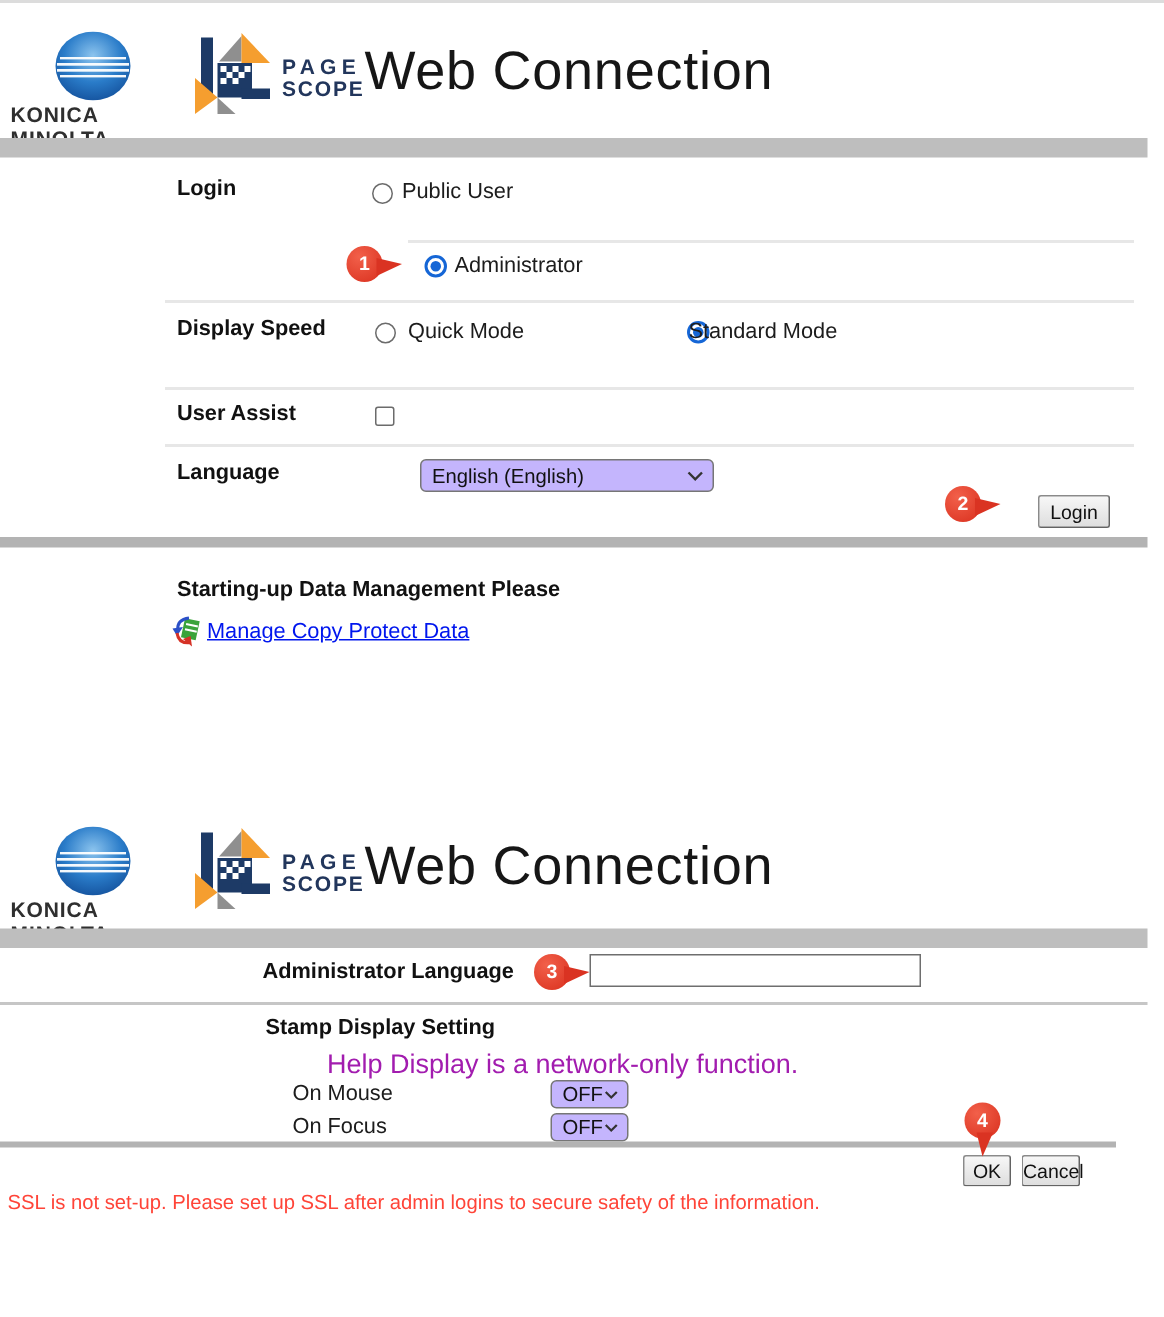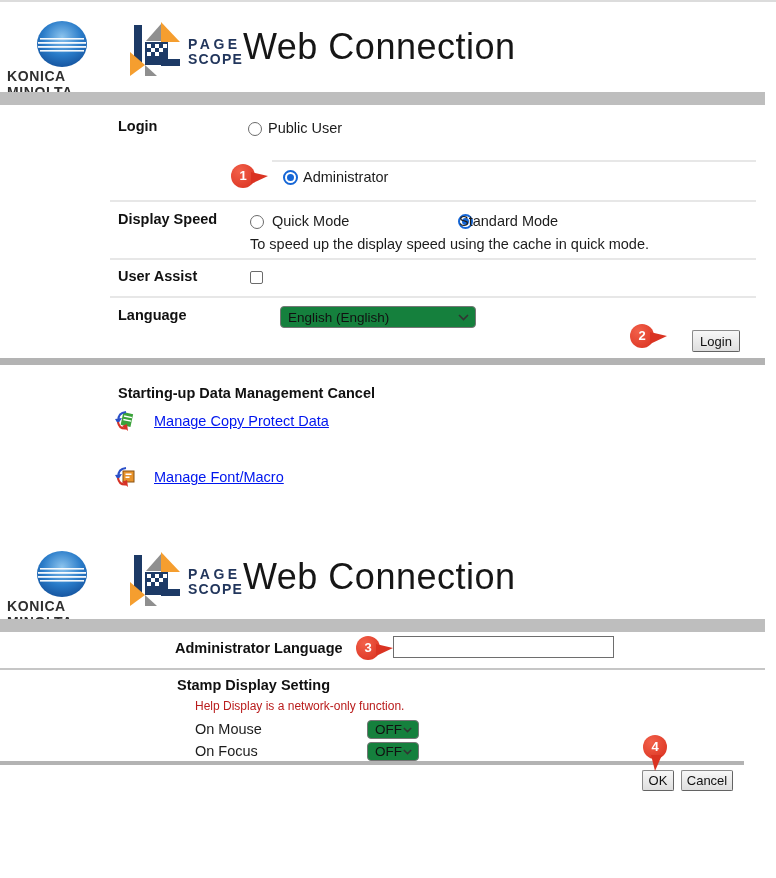--- a/index.html
+++ b/index.html
@@ -22,37 +22,37 @@
 
   .lbl-b { font-size:14.5px; font-weight:bold; color:#111; white-space:nowrap; }
   .lbl { font-size:14.5px; color:#1c1c1c; white-space:nowrap; }
 
   
   .radio { width:14px; height:14px; border:1px solid #6b6b6b; border-radius:50%; background:#fff; display:inline-block; }
   .radio.checked { width:15px; height:15px; border:2px solid #1566d6; position:relative; }
   .radio.checked::after { content:""; position:absolute; left:2px; top:2px; width:7px; height:7px; border-radius:50%; background:#1566d6; }
   .checkbox { width:13px; height:13px; border:1px solid #6b6b6b; border-radius:2px; background:#fff; display:inline-block; }
 
-  .selectbox { border:1px solid #767676; border-radius:4px; background:#15803d; display:flex; align-items:center; justify-content:space-between; padding:0 6px 0 7px; font-size:13.5px; color:#111; }
+  .selectbox { border:1px solid #767676; border-radius:4px; background:#c4b5fd; display:flex; align-items:center; justify-content:space-between; padding:0 6px 0 7px; font-size:13.5px; color:#111; }
   .selectbox svg { flex:0 0 auto; }
 
   .btn { background:linear-gradient(180deg,#f7f7f7,#dedede); border:1px solid #8a8a8a; border-right-color:#636363; border-bottom-color:#636363; border-radius:2px; font-family:"Liberation Sans",sans-serif; font-size:13px; color:#111; text-align:center; cursor:pointer; }
 
   .pw-input { border:1px solid #6e6e6e; background:#fff; font-size:14px; padding:0 4px; }
 
   
   .callout { width:24px; height:24px; border-radius:50%; background:radial-gradient(circle at 35% 30%, #f2604a, #d92f1d); color:#fff;
              font-size:13px; font-weight:bold; line-height:24px; text-align:center; z-index:6; }
   .callout.right::after { content:""; position:absolute; left:20px; top:8px; border-left:17px solid #da3322; border-top:4px solid transparent; border-bottom:8px solid transparent; }
   .callout.down::after { content:""; position:absolute; top:20px; left:8px; border-top:16px solid #da3322; border-left:4px solid transparent; border-right:7px solid transparent; }
 
-  .link-row { display:flex; align-items:center; gap:18px; }
+  .link-row { display:flex; align-items:center; gap:2px; }
   .link { font-size:14.5px; color:#0016ee; text-decoration:underline; white-space:nowrap; }
   .util-head { font-size:14.5px; font-weight:bold; color:#111; }
-  .note { font-size:12px; color:#b91c1c; white-space:nowrap; }
+  .note { font-size:18px; color:#a21caf; white-space:nowrap;margin-left:23px; }
   .ssl { font-size:13.5px; color:#ff4438; white-space:nowrap; }
 </style>
 </head>
 <body>
 
 <svg width="0" height="0" style="position:absolute">
   <defs>
     <radialGradient id="globeGrad" cx="50%" cy="35%" r="70%">
       <stop offset="0%" stop-color="#8cc4ee"></stop>
         <stop offset="55%" stop-color="#2a7cc9"></stop>
@@ -124,21 +124,20 @@
   <div class="abs lbl" style="left:303px;top:169px">Administrator</div>
 
   <div class="abs sep" style="left:110px;top:200px;width:646px"></div>
 
   
   <div class="abs lbl-b" style="left:118px;top:211px">Display Speed</div>
   <span class="abs radio" style="left:250px;top:215px"></span>
   <div class="abs lbl" style="left:272px;top:213px">Quick Mode</div>
   <span class="abs radio checked" style="left:439px;top:214px"></span>
   <div class="abs lbl" style="left:459px;top:213px">Standard Mode</div>
-  <div class="abs lbl" style="left:250px;top:236px">To speed up the display speed using the cache in quick mode.</div>
 
   <div class="abs sep" style="left:110px;top:258px;width:646px"></div>
 
   
   <div class="abs lbl-b" style="left:118px;top:268px">User Assist</div>
   <span class="abs checkbox" style="left:250px;top:271px"></span>
 
   <div class="abs sep" style="left:110px;top:296px;width:646px"></div>
 
   
@@ -149,42 +148,33 @@
         <polyline points="1,1 5.5,5.5 10,1" fill="none" stroke="#333" stroke-width="1.6"></polyline>
       </svg>
   </div>
 
   <div class="abs callout right" style="left:630px;top:324px">2</div>
   <button class="abs btn" style="left:692px;top:330px;width:48px;height:22px">Login</button>
 
   <div class="abs thickbar" style="left:0;top:358px;width:765px;height:7px"></div>
 
   
-  <div class="abs util-head" style="left:118px;top:385px">Starting-up Data Management Cancel</div>
+  <div class="abs util-head" style="left:118px;top:385px">Starting-up Data Management Please</div>
 
   <div class="abs link-row" style="left:114px;top:410px">
     <svg width="22" height="22" viewBox="0 0 22 22">
       <rect x="8" y="3" width="10" height="13" fill="#3aa33a" transform="rotate(12 13 9)"></rect>
       <rect x="9.5" y="6" width="8" height="1.4" fill="#fff" transform="rotate(12 13 9)"></rect>
       <rect x="9.5" y="9.5" width="8" height="1.4" fill="#fff" transform="rotate(12 13 9)"></rect>
       <use href="#arrows-sym"></use>
     </svg>
     <a class="link" href="#">Manage Copy Protect Data</a>
   </div>
 
 
-  <div class="abs link-row" style="left:114px;top:466px">
-    <svg width="22" height="22" viewBox="0 0 22 22">
-      <rect x="9" y="5" width="11" height="11" fill="#e8932c" stroke="#8a5312" stroke-width="1"></rect>
-      <rect x="11.5" y="7.5" width="6" height="1.5" fill="#fff"></rect>
-      <rect x="11.5" y="10.5" width="4" height="1.5" fill="#fff"></rect>
-      <use href="#arrows-sym"></use>
-    </svg>
-    <a class="link" href="#">Manage Font/Macro</a>
-  </div>
 
   
   <svg class="abs" style="left:36px;top:551px" width="52" height="46" viewBox="0 0 52 46">
       <use href="#globe-sym"></use>
     </svg>
   <div class="abs konica-text" style="left:7px;top:598px">KONICA MINOLTA</div>
   <svg class="abs" style="left:126px;top:550px" width="56" height="56" viewBox="0 0 56 56">
       <use href="#psmark-sym"></use>
     </svg>
   <div class="abs ps-word" style="left:188px;top:567px">
@@ -219,16 +209,17 @@
     <span>OFF</span>
     <svg width="9" height="6" viewBox="0 0 11 7">
         <polyline points="1,1 5.5,5.5 10,1" fill="none" stroke="#333" stroke-width="1.8"></polyline>
       </svg>
   </div>
 
   <div class="abs thickbar" style="left:0;top:761px;width:744px;height:4px"></div>
 
   <div class="abs callout down" style="left:643px;top:735px">4</div>
   <button class="abs btn" style="left:642px;top:770px;width:32px;height:21px">OK</button>
-  <button class="abs btn" style="left:681px;top:770px;width:52px;height:21px">Cancel</button>
-
+  <button class="abs btn" style="left:681px;top:770px;width:39px;height:21px">Cancel</button>
+
+  <div class="abs ssl" style="left:5px;top:794px">SSL is not set-up. Please set up SSL after admin logins to secure safety of the information.</div>
 
 </div>
 
 </body></html>

